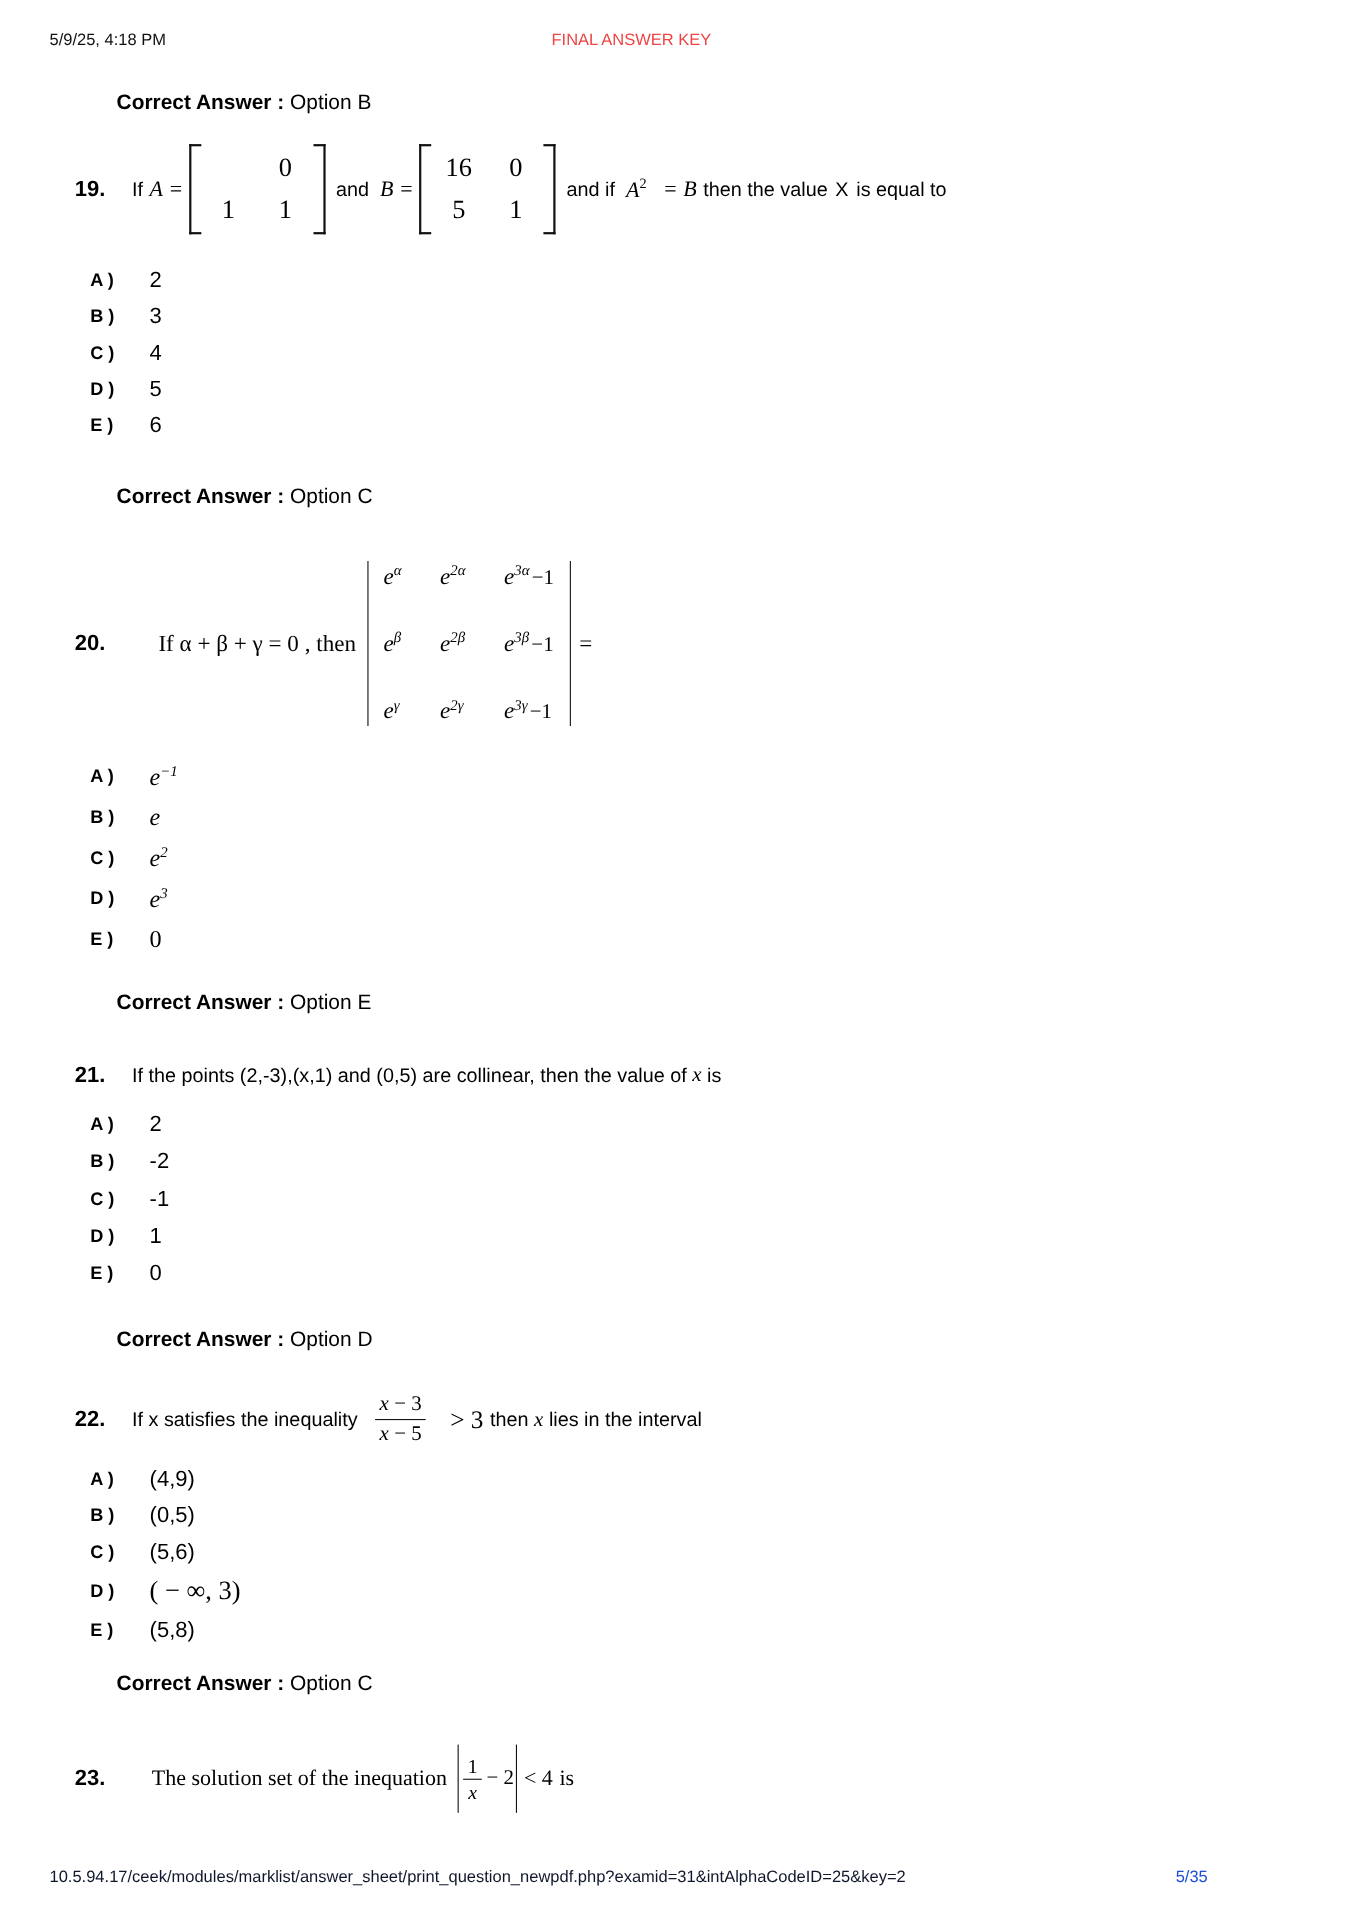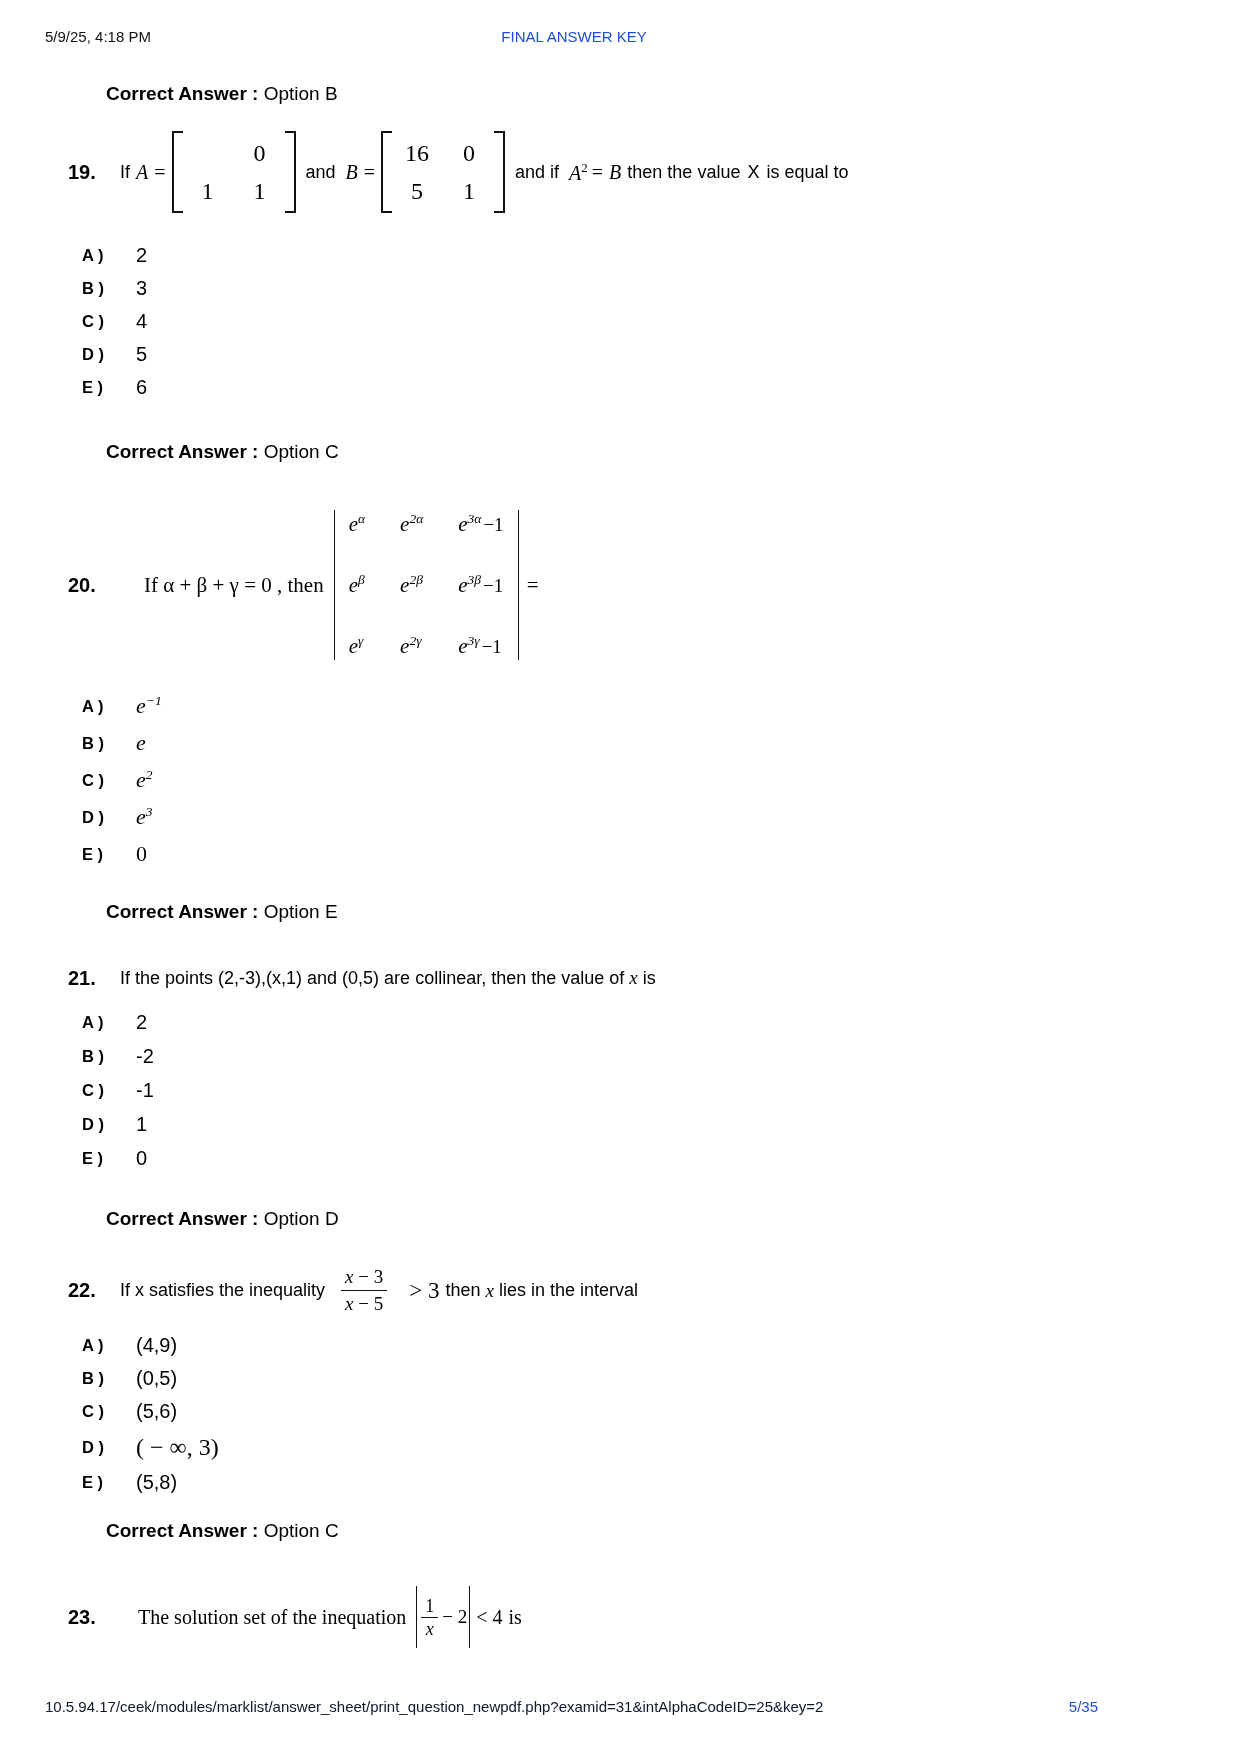--- a/index.html
+++ b/index.html
@@ -2,21 +2,21 @@
 <html><head>
 <meta charset="utf-8">
 <style>
   * { margin:0; padding:0; box-sizing:border-box; }
   html,body { background:#fff; }
   .page {
     position:relative; width:1148px; height:1754px; background:#fff;
     color:#000; font-family:"Liberation Sans", sans-serif; overflow:hidden;
   }
   .hdr-time { position:absolute; top:28px; left:45px; font-size:15px; color:#111; }
-  .hdr-title { position:absolute; top:28px; left:0; width:100%; text-align:center; font-size:15px; color:#1d4ed8; }
+  .hdr-title { position:absolute; top:28px; left:0; width:100%; text-align:center; font-size:15px; color:#ef4444; }
   .ftr-url { position:absolute; top:1698px; left:45px; font-size:15px; color:#0f172a; }
   .ftr-page { position:absolute; top:1698px; right:50px; font-size:15px; color:#1d4ed8; }
 
   .ca { margin-left:106px; font-size:19px; }
   .ca .ca-label { font-weight:bold; }
   .ca-1 { margin-top:83px; }
 
   .serif { font-family:"Liberation Serif", serif; }
   .mi { font-family:"Liberation Serif", serif; font-style:italic; }
 
@@ -117,21 +117,21 @@
       <span class="brk brk-l"></span>
       <span class="mgrid">
         <span class="mcell">16</span>
         <span class="mcell">0</span>
         <span class="mcell">5</span>
         <span class="mcell">1</span>
       </span>
       <span class="brk brk-r"></span>
     </span>
     <span class="mid-word">and if</span>
-    <span class="mi mvar" style="margin-right:4px"><span>A</span><span class="sup2">2</span></span>
+    <span class="mi mvar" style="margin-right:16px"><span>A</span><span class="sup2">2</span></span>
     <span class="serif" style="font-size:20px">=</span>
     <span class="mi mvar">B</span>
     <span class="qtext">then the value</span>
     <span class="qtext xval">X</span>
     <span class="qtext">is equal to</span>
   </div>
 
   <div class="opts">
     <div class="opt-row">
       <span class="opt-letter">A )</span>

